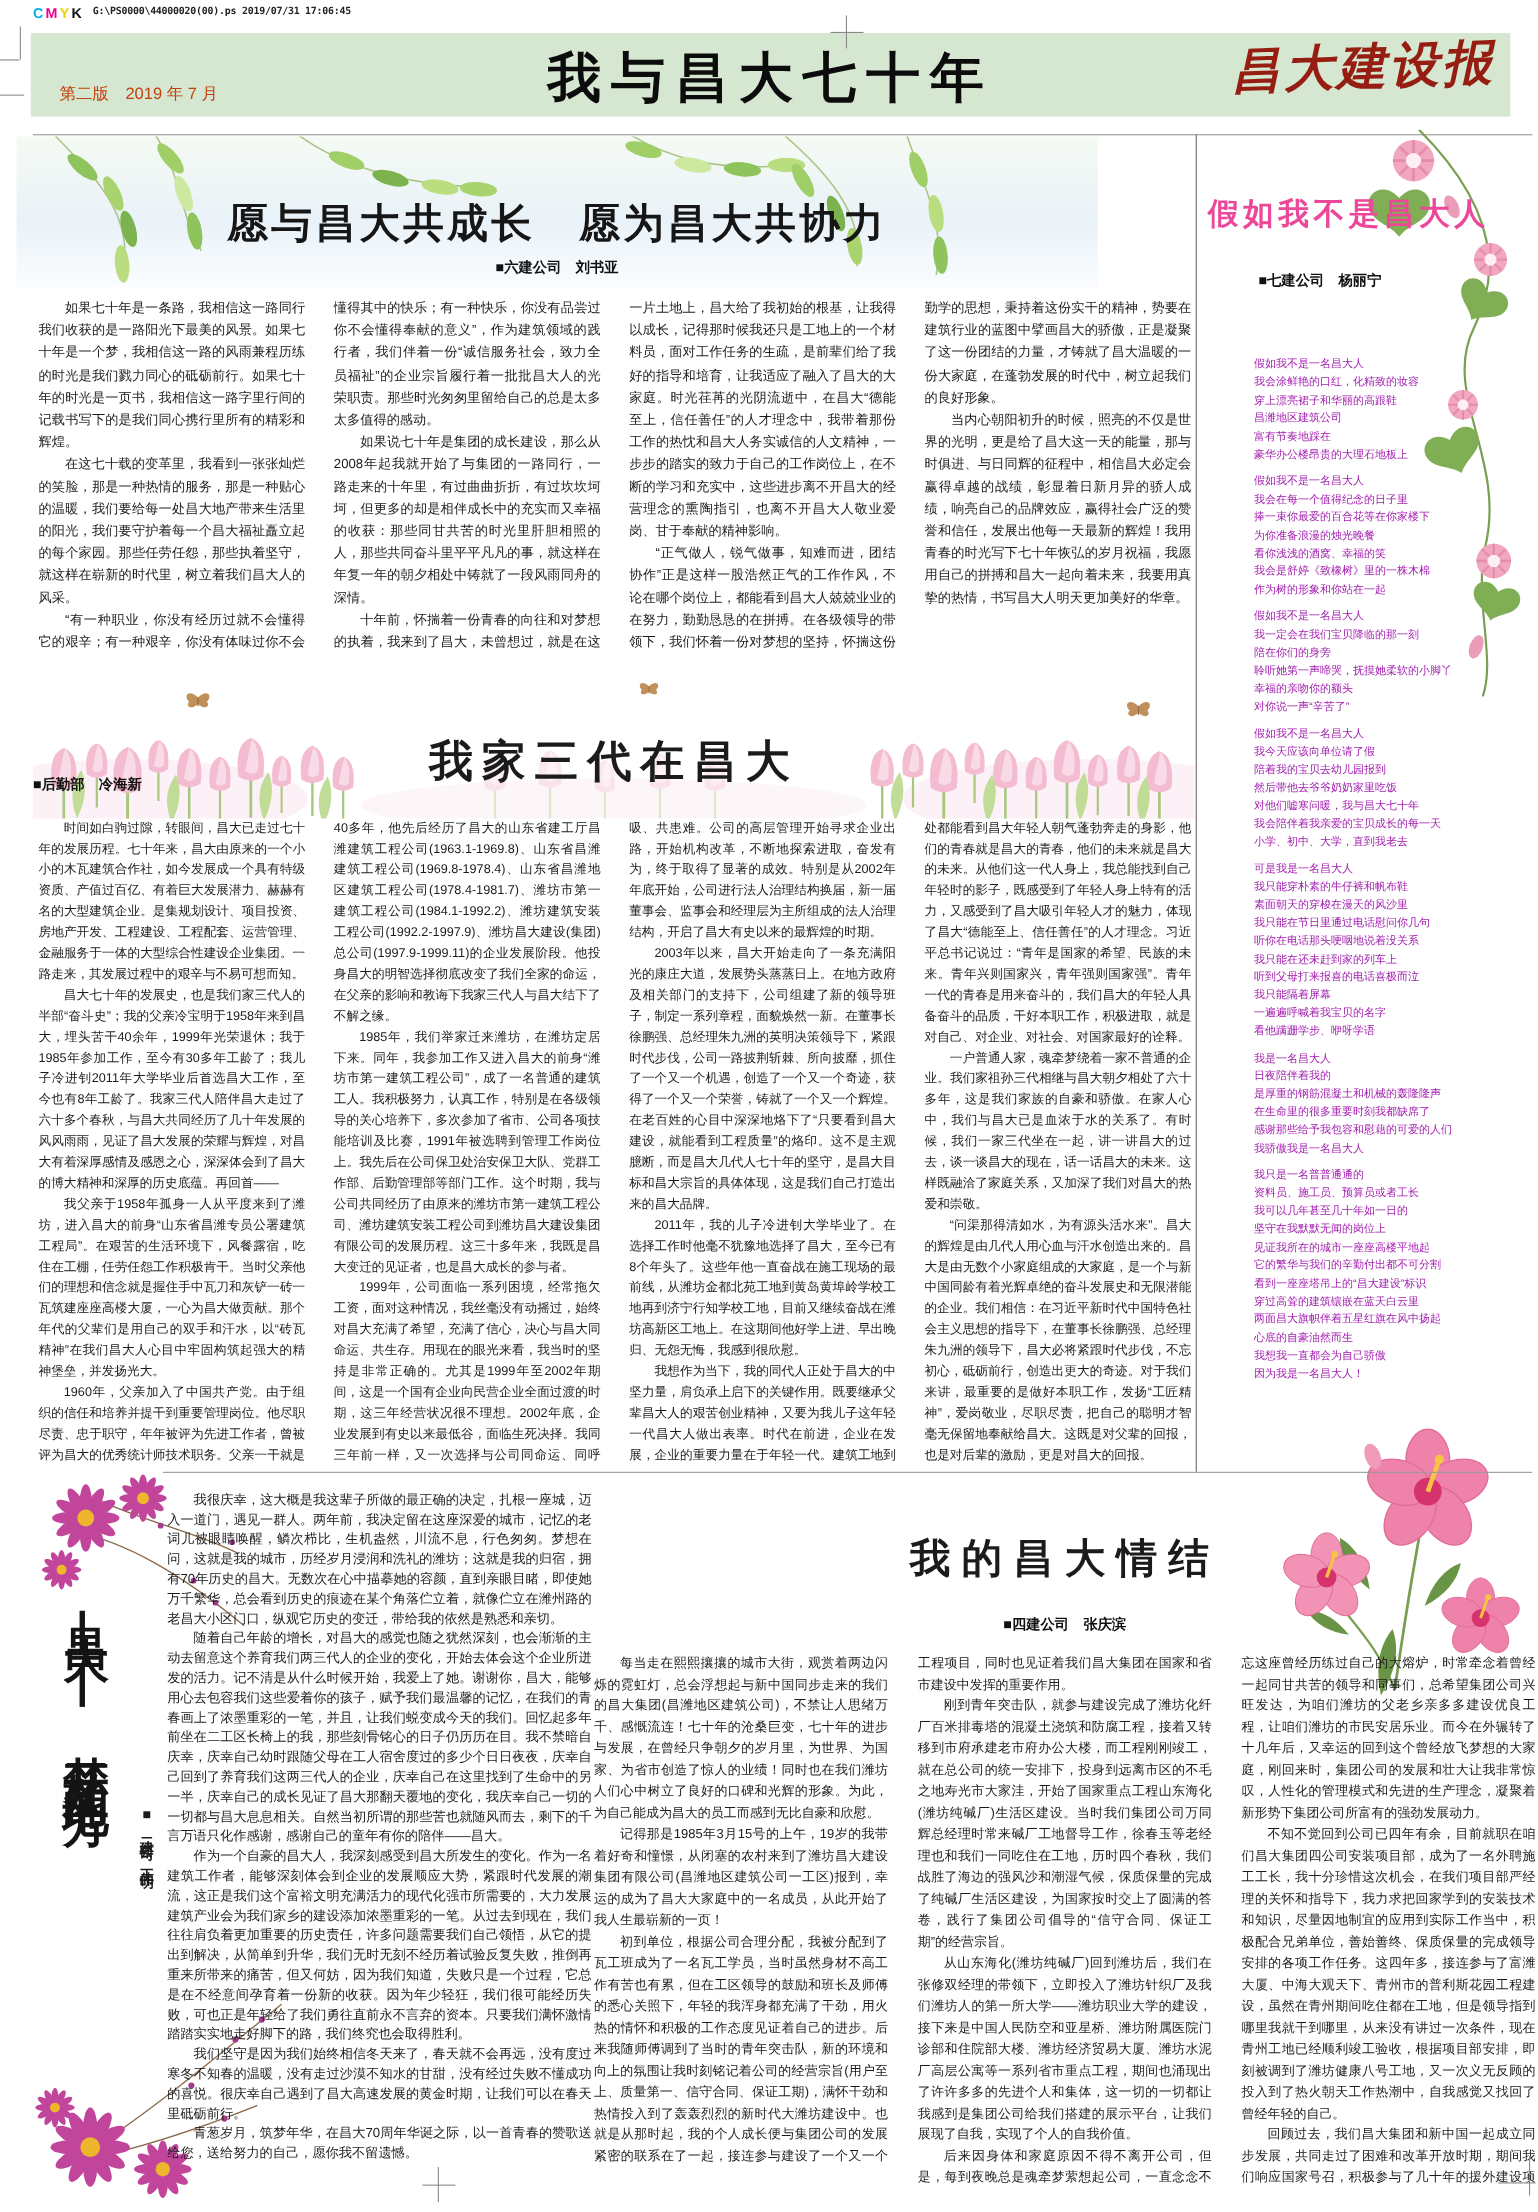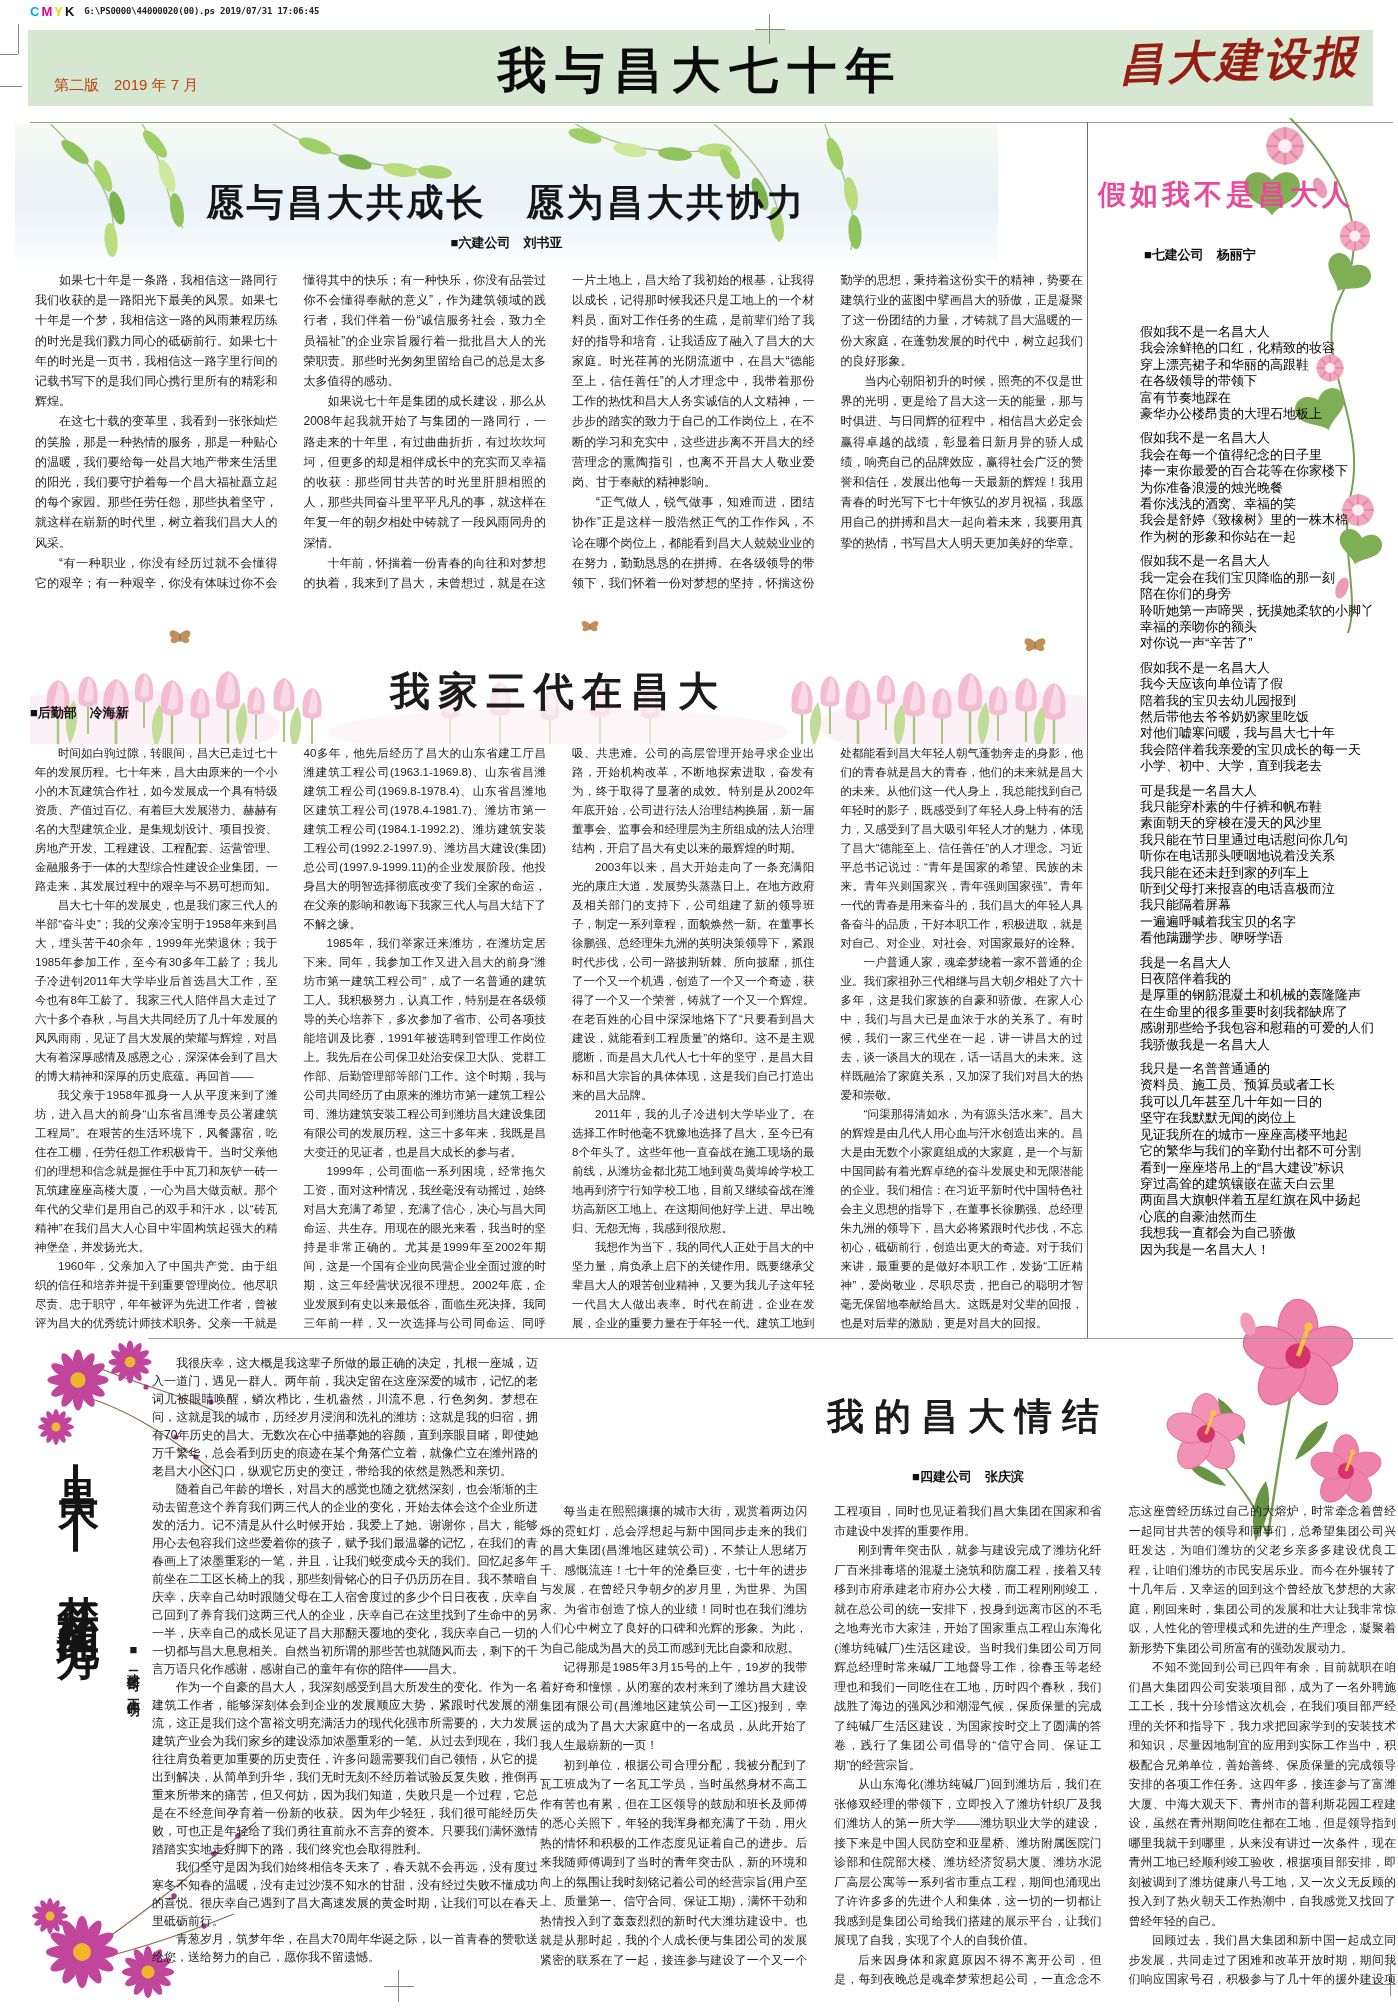--- a/index.html
+++ b/index.html
@@ -39,22 +39,22 @@
   .a1-byline{position:absolute;left:0;right:0;top:110px;text-align:center;z-index:2;}
   .a1-body{left:35px;top:270px;width:1048px;height:340px;column-count:4;column-gap:26px;column-fill:auto;
            font-size:12px;line-height:20.2px;text-align:justify;overflow:hidden;z-index:2;}
   .a1-body p,.a2-body p,.a3-body p,.a4-text p{text-indent:2em;}
 
   
   .poem-block{left:1088px;top:124px;width:307px;height:1214px;z-index:2;}
   .poem-title{position:absolute;left:10px;top:52px;font-size:28px;font-weight:800;
               letter-spacing:4px;color:#ec4899;z-index:2;}
   .poem-byline{position:absolute;left:56px;top:122px;z-index:2;}
-  .poem-lines{position:absolute;left:52px;top:200px;width:254px;font-size:13px;
-              line-height:16.4px;color:#000000;z-index:2;}
+  .poem-lines{position:absolute;left:52px;top:200px;width:254px;font-size:10px;
+              line-height:16.4px;color:#a21caf;z-index:2;}
   .poem-line.gap{height:8px;line-height:8px;}
 
   
   .a2-banner{left:30px;top:608px;width:1056px;height:136px;background:#fff;}
   .a2-title{position:absolute;left:0;right:0;top:20px;text-align:center;font-size:40px;
             font-weight:800;letter-spacing:8px;z-index:2;margin-top:36px;}
   .a2-byline{position:absolute;left:0;right:0;top:96px;z-index:2;}
   .a2-body{left:35px;top:744px;width:1048px;height:592px;column-count:4;column-gap:26px;column-fill:auto;
            font-size:11.5px;line-height:19px;text-align:justify;overflow:hidden;z-index:2;}
 
@@ -189,21 +189,21 @@
         <ellipse cx="90" cy="70" rx="6" ry="11" fill="#eb9cb6" transform="rotate(-25 90 70)"></ellipse>
         <ellipse cx="112" cy="470" rx="6" ry="11" fill="#eb9cb6" transform="rotate(20 112 470)"></ellipse>
       </g>
     </svg>
     <div class="poem-title">假如我不是昌大人</div>
     <div class="byline poem-byline">■七建公司　杨丽宁</div>
     <div class="poem-lines">
         <div class="poem-line">假如我不是一名昌大人</div>
         <div class="poem-line">我会涂鲜艳的口红，化精致的妆容</div>
         <div class="poem-line">穿上漂亮裙子和华丽的高跟鞋</div>
-        <div class="poem-line">在各级领导的带领下</div>
+        <div class="poem-line">昌潍地区建筑公司</div>
         <div class="poem-line">富有节奏地踩在</div>
         <div class="poem-line">豪华办公楼昂贵的大理石地板上</div>
         <div class="poem-line gap"></div>
         <div class="poem-line">假如我不是一名昌大人</div>
         <div class="poem-line">我会在每一个值得纪念的日子里</div>
         <div class="poem-line">捧一束你最爱的百合花等在你家楼下</div>
         <div class="poem-line">为你准备浪漫的烛光晚餐</div>
         <div class="poem-line">看你浅浅的酒窝、幸福的笑</div>
         <div class="poem-line">我会是舒婷《致橡树》里的一株木棉</div>
         <div class="poem-line">作为树的形象和你站在一起</div>

